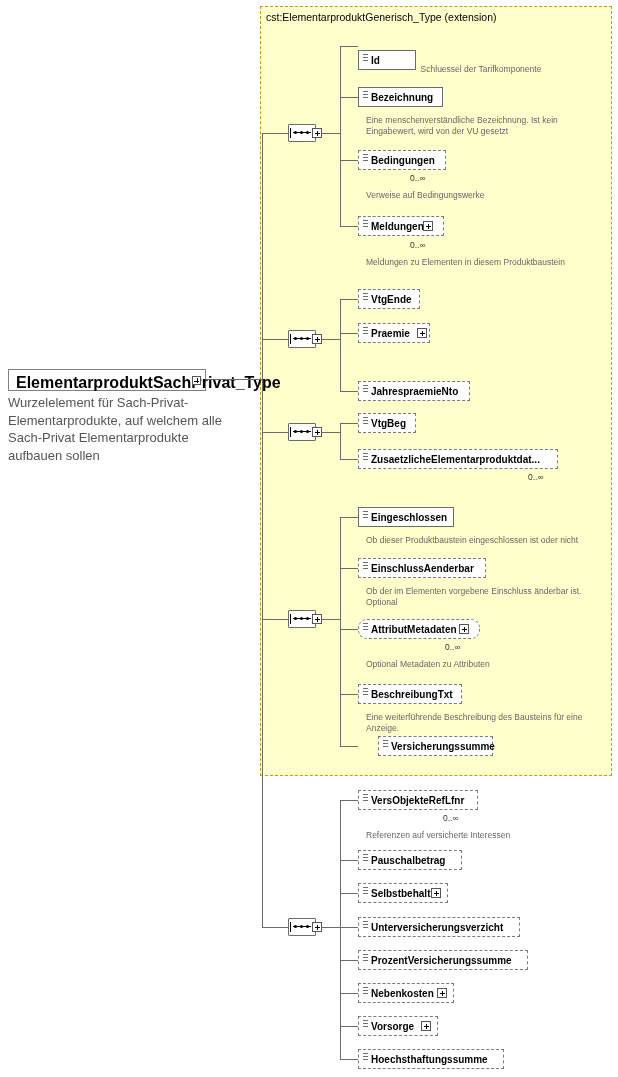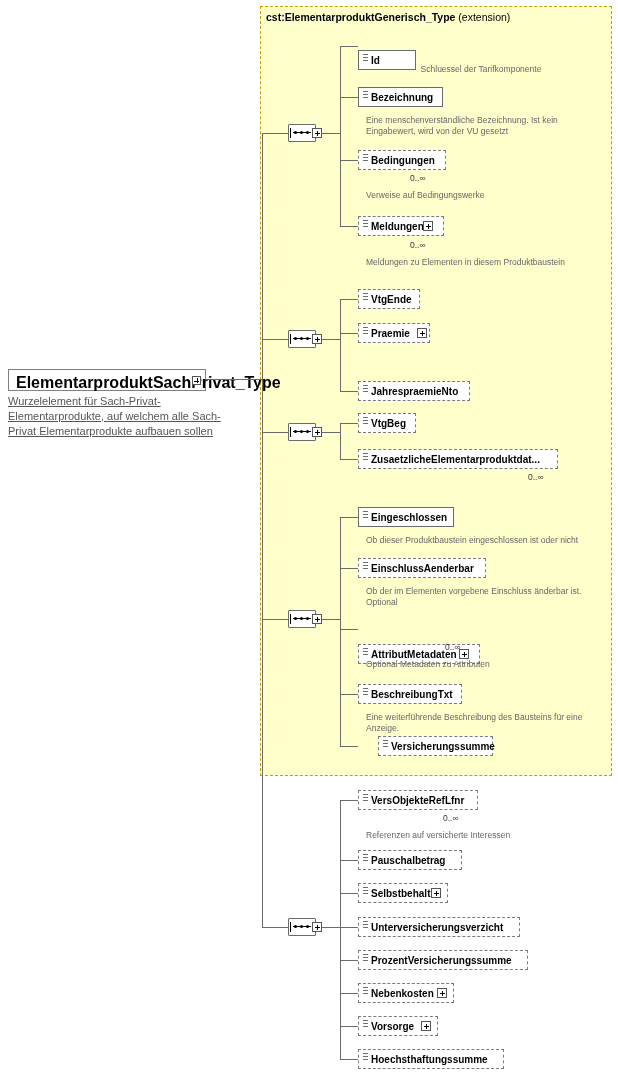--- a/index.html
+++ b/index.html
@@ -11,21 +11,21 @@
     position:absolute;
     left:260px;top:6px;width:352px;height:770px;
     background:#ffffcc;
     border:1px dashed #c0a000;
     box-sizing:border-box;
   }
   .ext-title{
     position:absolute;left:266px;top:11px;
     font-size:10.5px;color:#000;white-space:nowrap;
   }
-  .ext-title b{font-weight:bold;}
+  .ext-title b{font-weight:normal;}
   .ext-title span{font-weight:normal;}
 
   
   .rootbox{
     position:absolute;left:8px;top:369px;
     width:198px;height:22px;
     background:#fff;border:1px solid #808080;
     box-sizing:border-box;
   }
   .rootbox .label{
@@ -38,21 +38,21 @@
     box-sizing:border-box;
   }
   .rootbox .expander:before{
     content:"";position:absolute;left:1px;top:3.5px;width:5px;height:1px;background:#000;
   }
   .rootbox .expander:after{
     content:"";position:absolute;left:3.5px;top:1px;width:1px;height:5px;background:#000;
   }
   .root-desc{
     position:absolute;left:8px;top:394px;width:236px;
-    font-size:11px;color:#555;line-height:1.35;text-decoration:underline;
+    font-size:13px;color:#555;line-height:1.35;
   }
 
   
   .node{
     position:absolute;height:20px;
     background:#fff;
     border:1px dashed #7a7a7a;
     box-sizing:border-box;
   }
   .node.req{border-style:solid;border-color:#6b6b6b;}
@@ -304,21 +304,21 @@
     <div class="seqmark">
         <i></i>
         <i></i>
         <i></i>
       </div>
     <div class="nlabel">EinschlussAenderbar</div>
   </div>
   <div class="cap" style="left:366px;top:586px;width:230px;">Ob der im Elementen vorgebene Einschluss änderbar ist. Optional</div>
 
   <div class="h" style="left:340px;top:629px;width:18px;"></div>
-  <div class="node" style="left:358px;top:644px;width:122px;">
+  <div class="node" style="left:358px;top:619px;width:122px;border-radius:9px;">
     <div class="seqmark">
         <i></i>
         <i></i>
         <i></i>
       </div>
     <div class="nlabel">AttributMetadaten</div>
     <div class="plus" style="left:100px;"></div>
   </div>
   <div class="mult" style="left:445px;top:642px;">0..∞</div>
   <div class="cap" style="left:366px;top:659px;width:232px;">Optional Metadaten zu Attributen</div>

